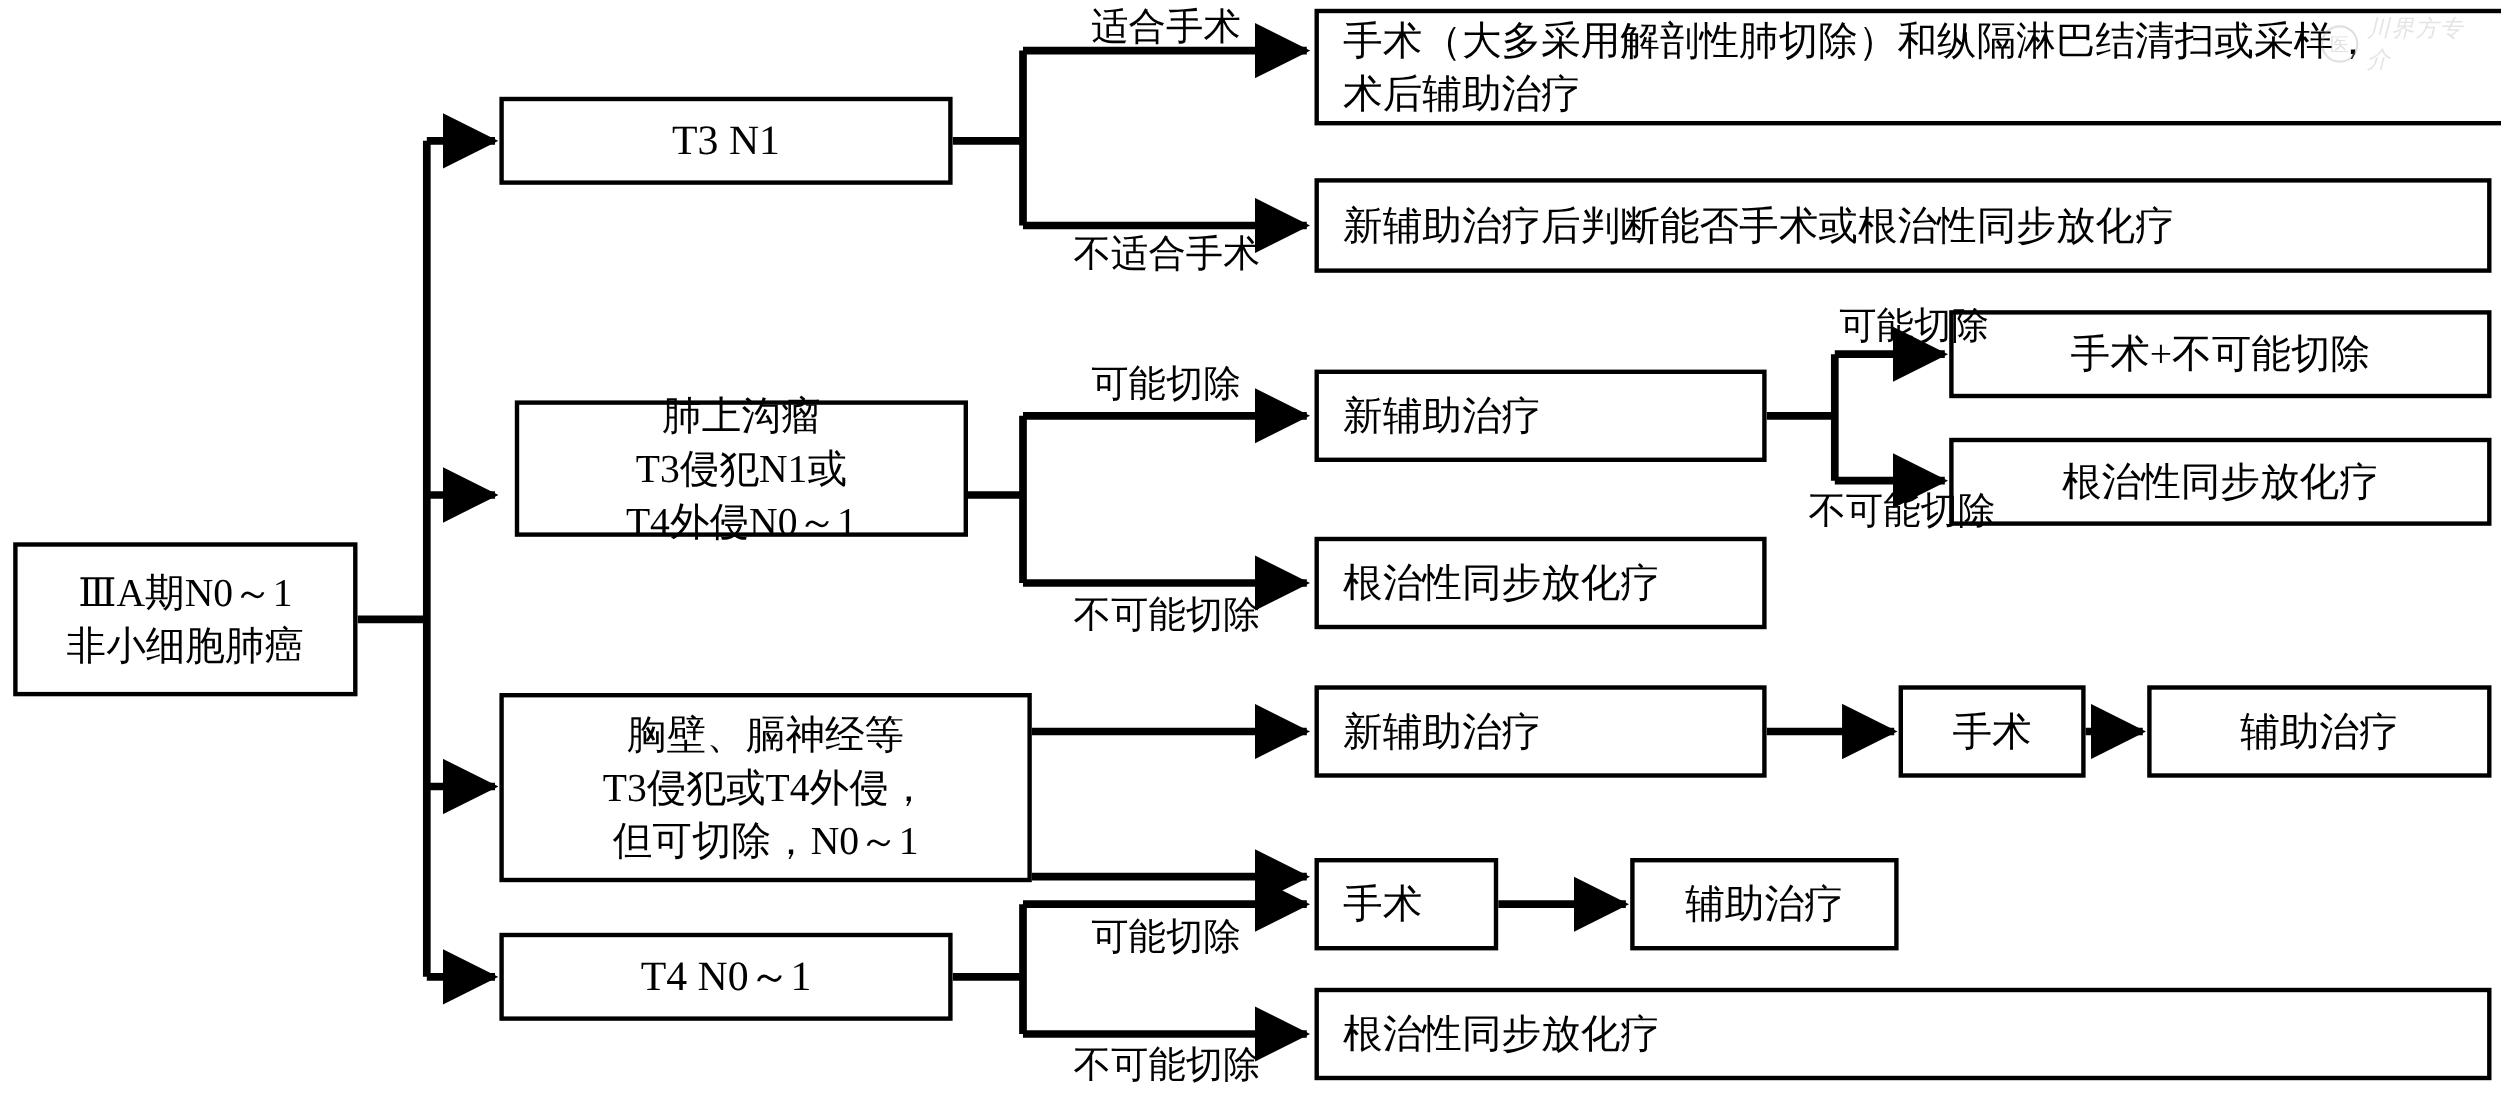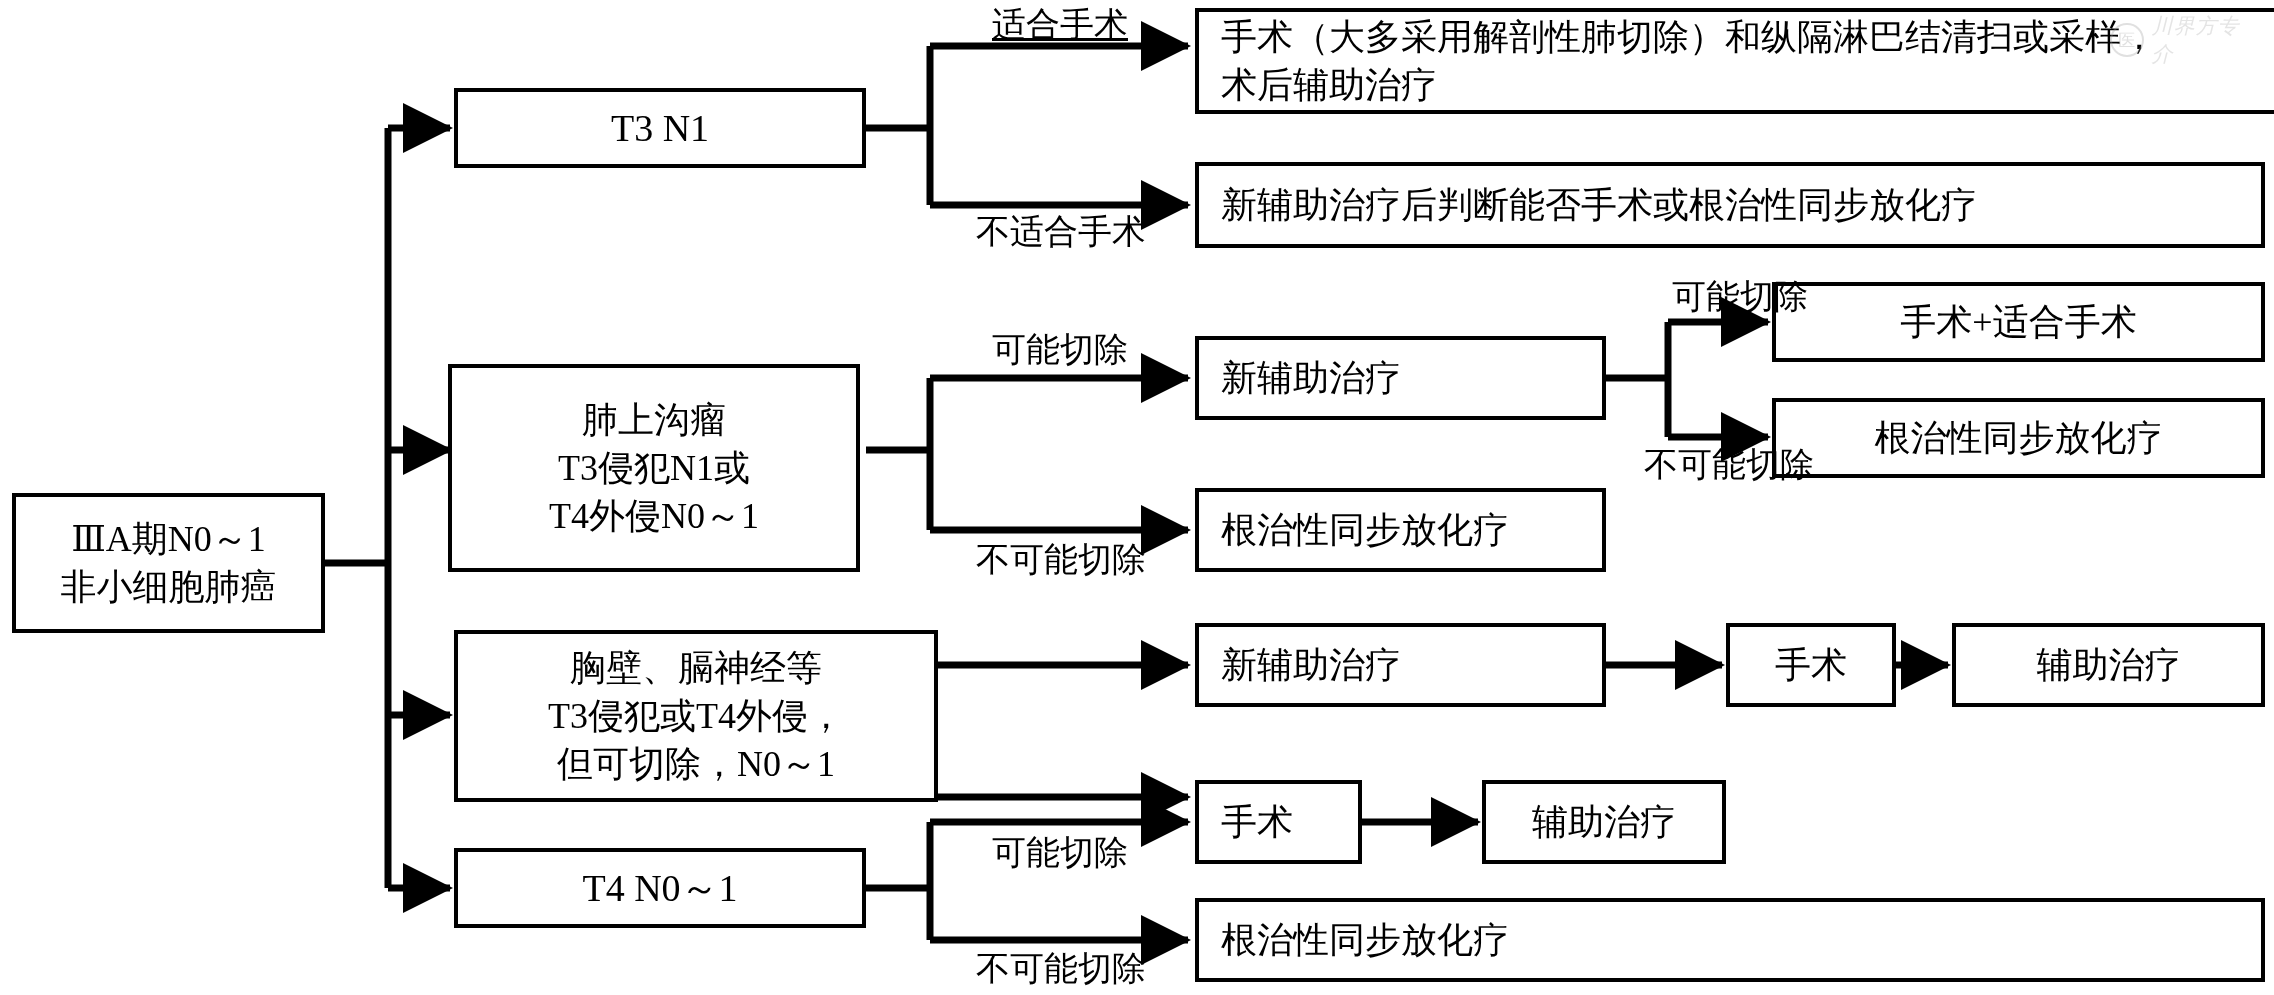--- a/index.html
+++ b/index.html
@@ -149,21 +149,21 @@
 
   <div class="node center" style="left:12px; top:493px; width:313px; height:140px;">
     <span class="label fs-36">ⅢA期N0～1
 非小细胞肺癌</span>
   </div>
 
   <div class="node center" style="left:454px; top:88px; width:412px; height:80px;">
     <span class="label fs-38">T3 N1</span>
   </div>
 
-  <div class="node center" style="left:448px; top:364px; width:412px; height:208px;">
+  <div class="node center" style="left:468px; top:364px; width:412px; height:124px;">
     <span class="label fs-36">肺上沟瘤
 T3侵犯N1或
 T4外侵N0～1</span>
   </div>
 
   <div class="node center" style="left:454px; top:630px; width:484px; height:172px;">
     <span class="label fs-36">胸壁、膈神经等
 T3侵犯或T4外侵，
 但可切除，N0～1</span>
   </div>
@@ -195,40 +195,40 @@
 
   <div class="node left" style="left:1195px; top:780px; width:167px; height:84px;">
     <span class="label fs-36">手术</span>
   </div>
 
   <div class="node left" style="left:1195px; top:898px; width:1070px; height:84px;">
     <span class="label fs-36">根治性同步放化疗</span>
   </div>
 
   <div class="node center" style="left:1772px; top:282px; width:493px; height:80px;">
-    <span class="label fs-36">手术+适合手术</span>
+    <span class="label fs-36">手术+不可能切除</span>
   </div>
 
   <div class="node center" style="left:1772px; top:398px; width:493px; height:80px;">
     <span class="label fs-36">根治性同步放化疗</span>
   </div>
 
   <div class="node center" style="left:1726px; top:623px; width:170px; height:84px;">
     <span class="label fs-36">手术</span>
   </div>
 
   <div class="node center" style="left:1952px; top:623px; width:313px; height:84px;">
     <span class="label fs-36">辅助治疗</span>
   </div>
 
   <div class="node center" style="left:1482px; top:780px; width:244px; height:84px;">
     <span class="label fs-36">辅助治疗</span>
   </div>
 
-  <div class="edgelabel" style="left:992px; top:8px;text-decoration:underline;">适合手术</div>
+  <div class="edgelabel" style="left:992px; top:8px;">适合手术</div>
 
   <div class="edgelabel" style="left:976px; top:215px;text-align:center;">不适合手术</div>
 
   <div class="edgelabel" style="left:992px; top:333px;">可能切除</div>
 
   <div class="edgelabel" style="left:976px; top:543px;">不可能切除</div>
 
   <div class="edgelabel" style="left:1672px; top:280px;">可能切除</div>
 
   <div class="edgelabel" style="left:1644px; top:448px;">不可能切除</div>

